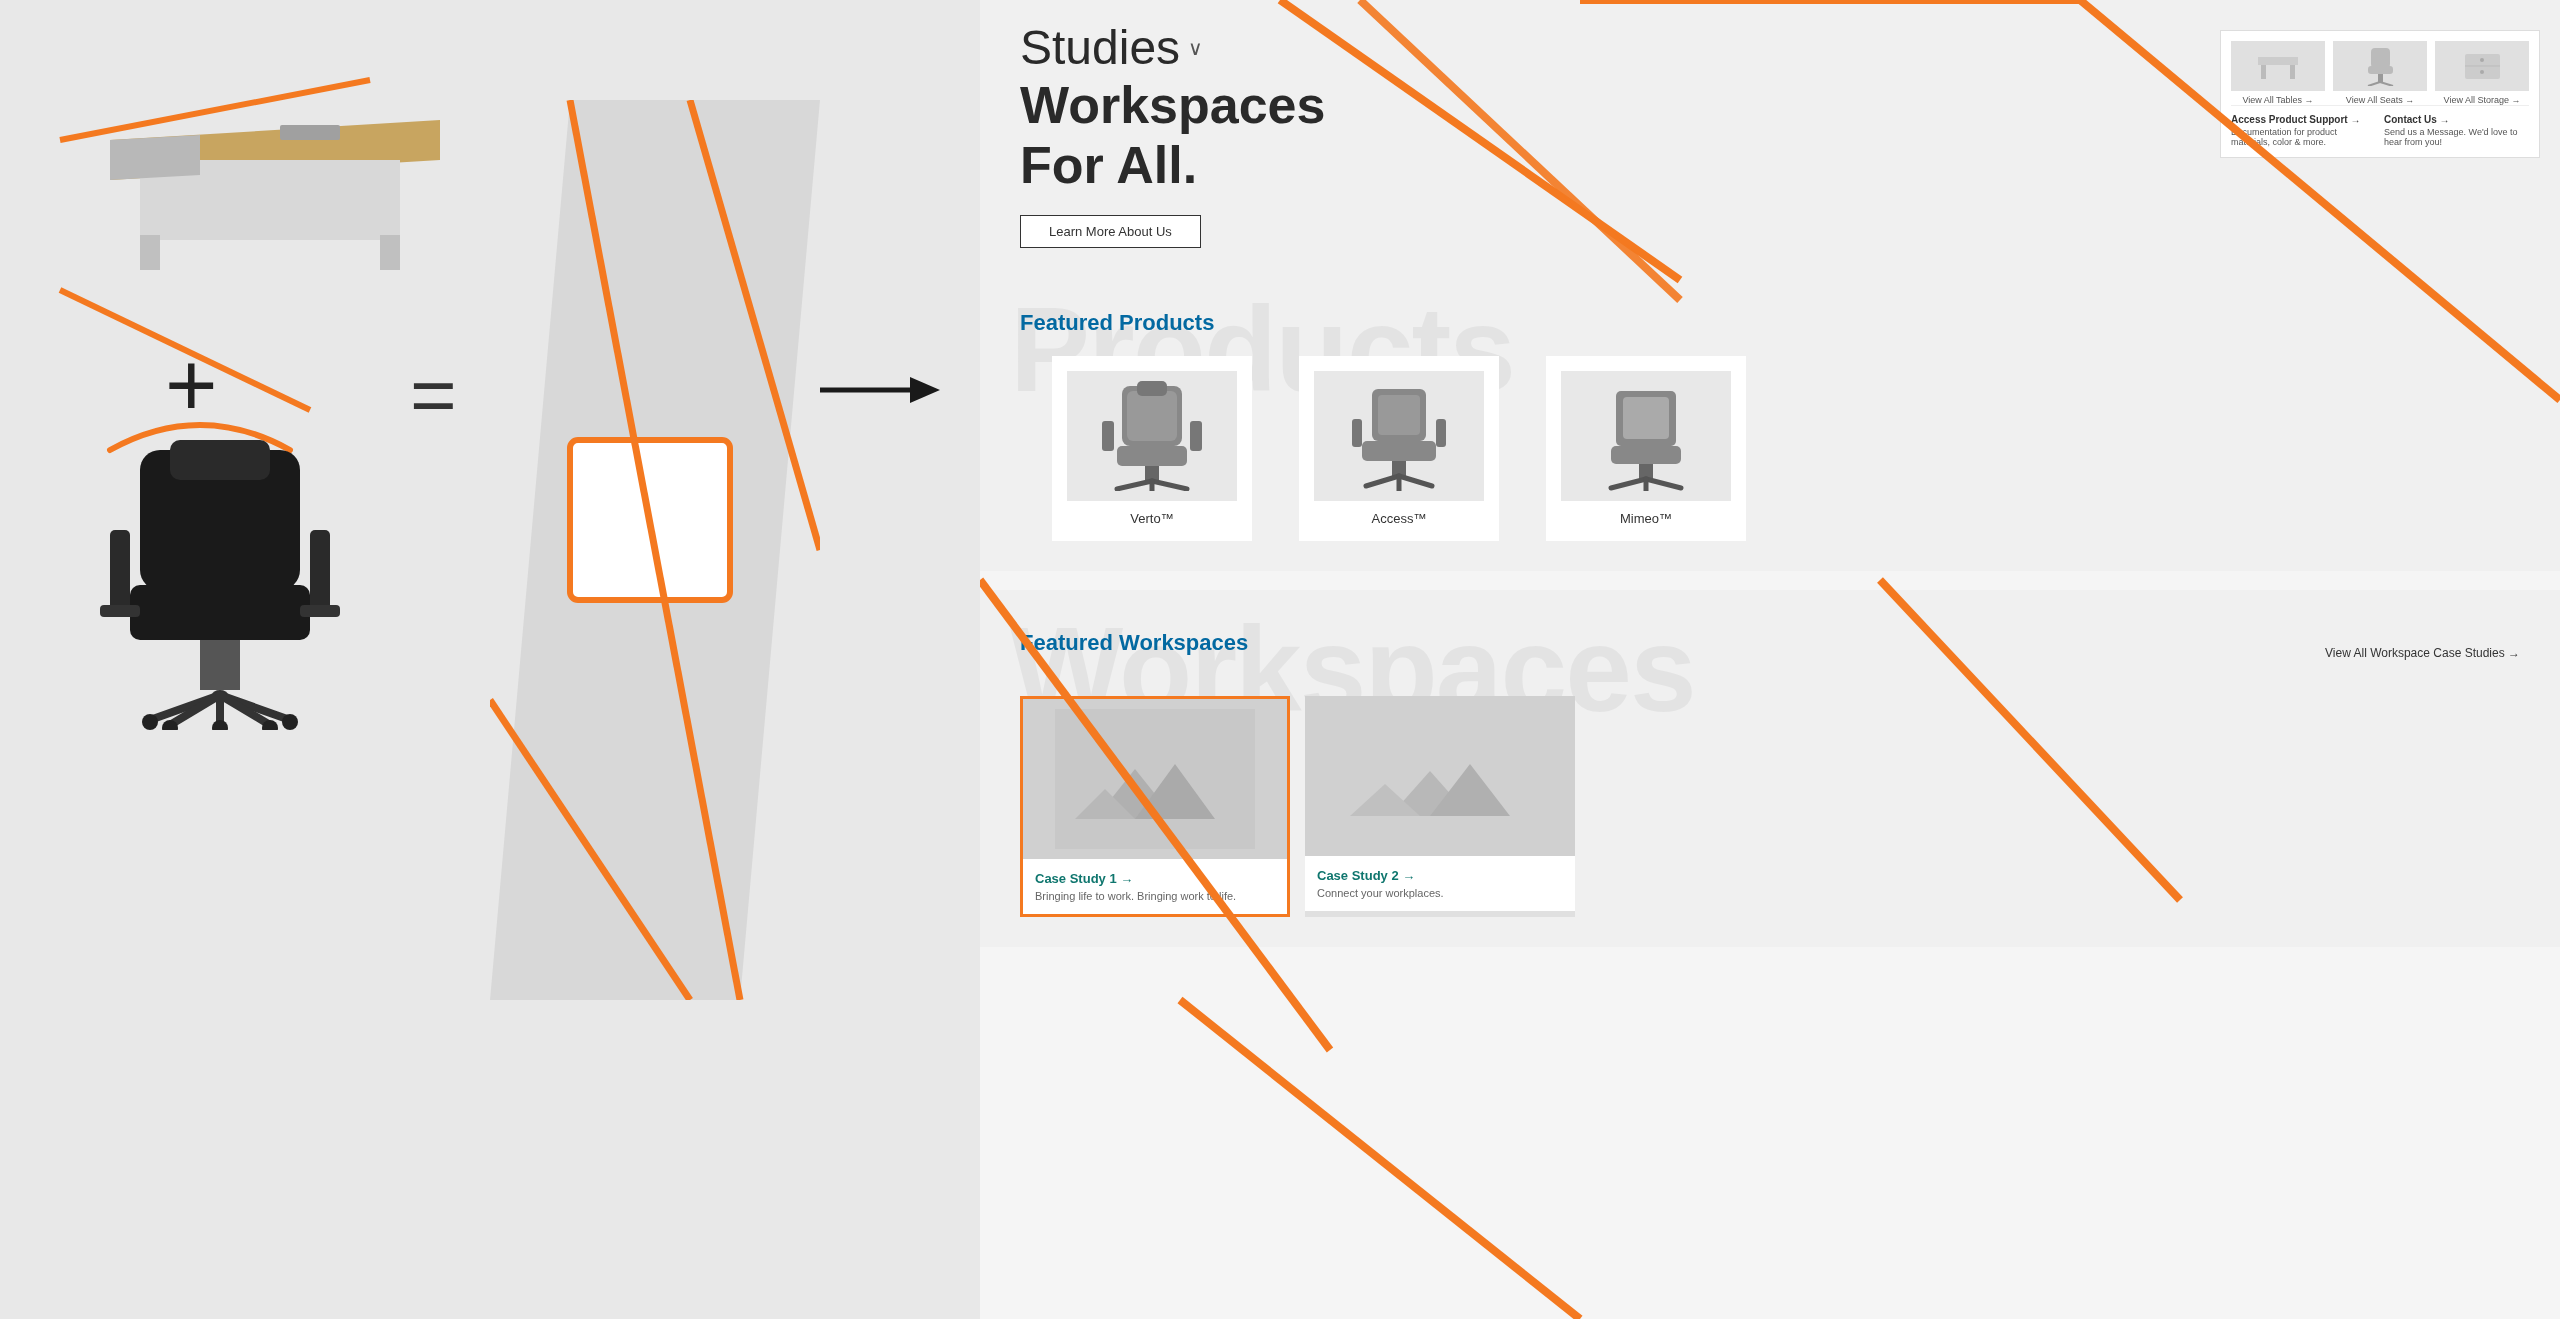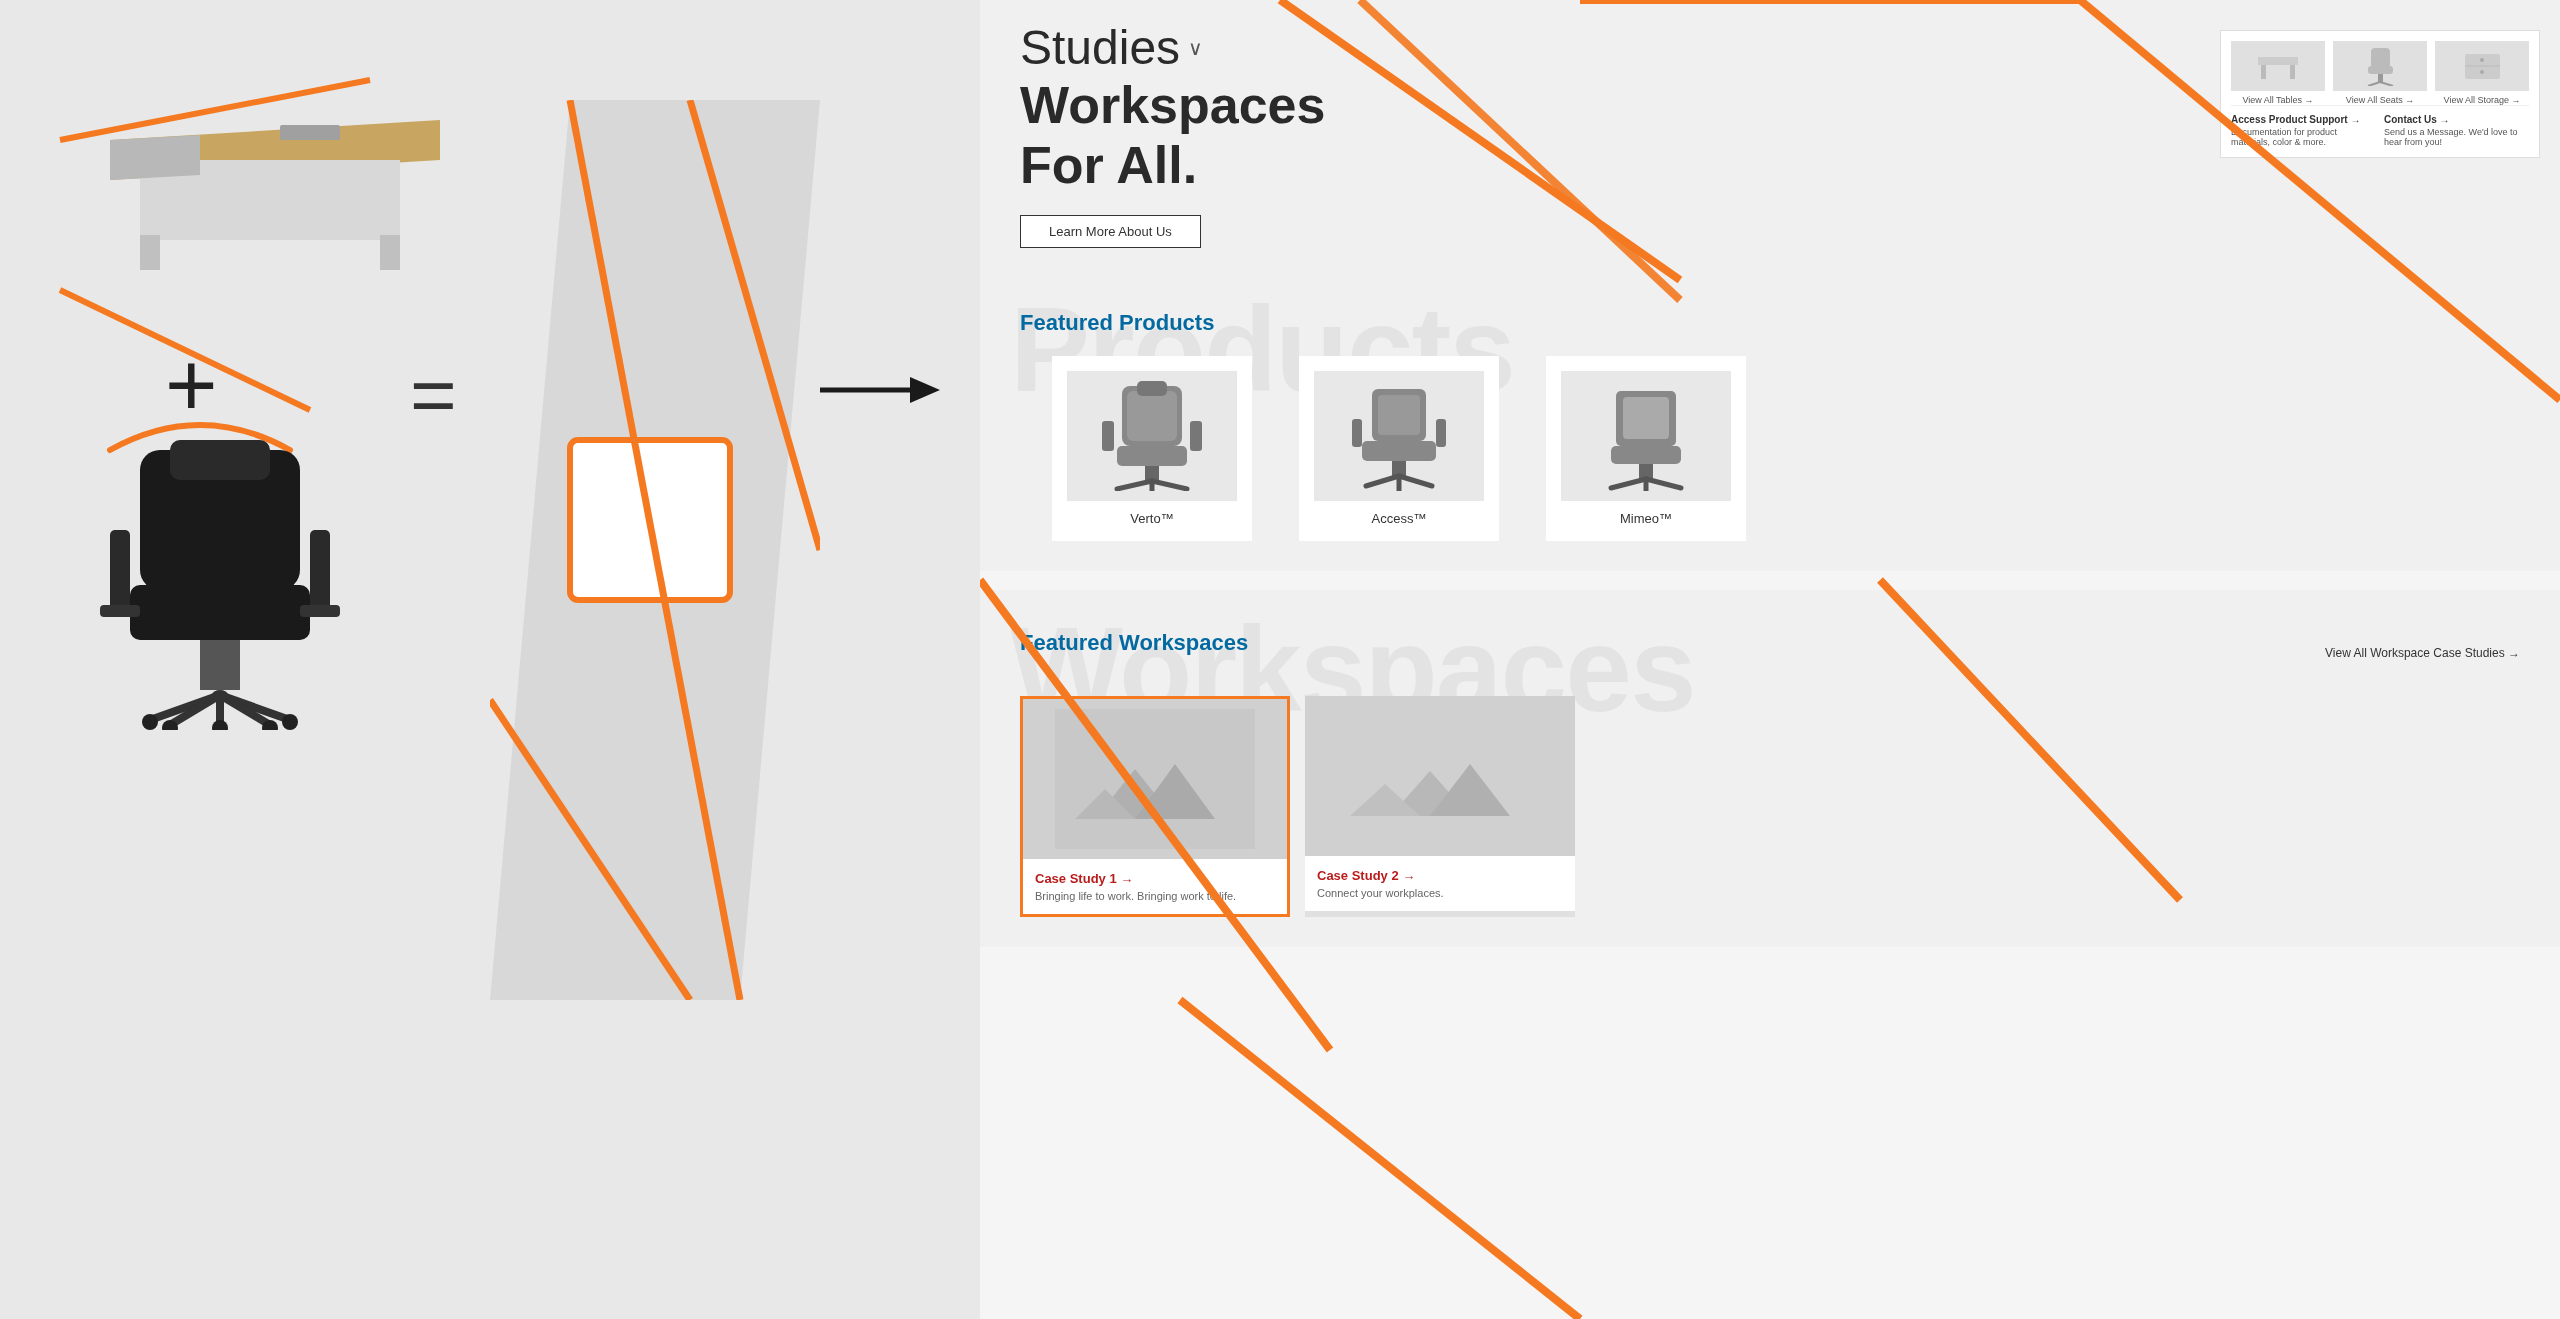--- a/index.html
+++ b/index.html
@@ -297,21 +297,21 @@
     }
 
     .workspace-card-info {
       padding: 12px;
       background: white;
     }
 
     .workspace-card-title {
       font-size: 13px;
       font-weight: 600;
-      color: #b91c1c;
+      color: #0f766e;
       display: flex;
       align-items: center;
       gap: 6px;
       margin-bottom: 4px;
     }
 
     .workspace-card-desc {
       font-size: 11px;
       color: #666;
     }

